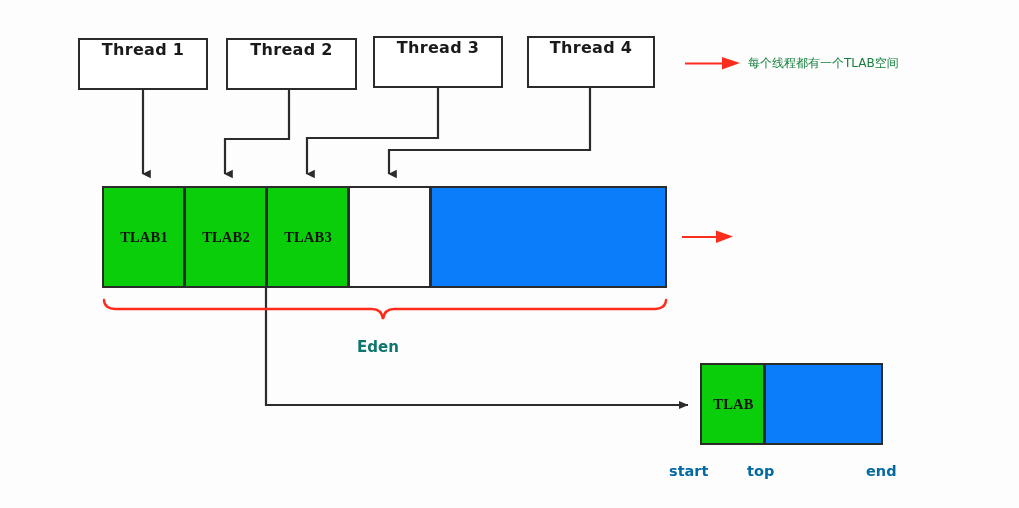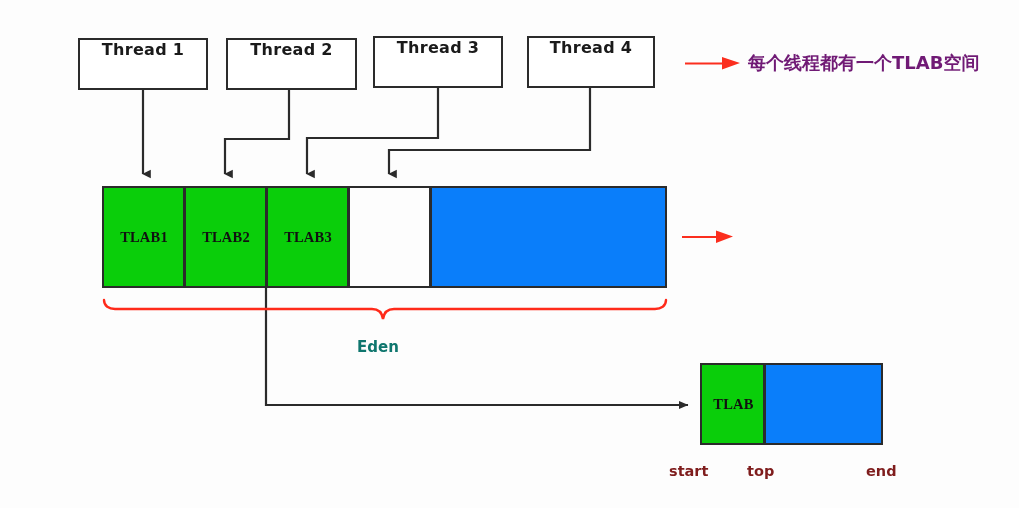--- a/index.html
+++ b/index.html
@@ -50,38 +50,37 @@
     border: 2.5px solid #2b2b2b;
     pointer-events: none;
   }
   .divider {
     position: absolute;
     background: #2b2b2b;
     width: 2.5px;
   }
   .annot-text {
     position: absolute;
-    color: #701a75;
-    font-size: 18px;
+    color: #15803d;
+    font-size: 12px;
     line-height: 22px;
     font-family: "DejaVu Sans", "Liberation Sans", sans-serif;
     white-space: pre-line;
-    font-weight: bold;
   }
   .eden-label {
     position: absolute;
     font-size: 15px;
     font-weight: bold;
     color: #0f766e;
   }
   .axis-label {
     position: absolute;
     font-size: 14.5px;
     font-weight: bold;
-    color: #7f1d1d;
+    color: #0369a1;
   }
   svg.overlay {
     position: absolute;
     left: 0;
     top: 0;
     width: 1019px;
     height: 508px;
     pointer-events: none;
   }
   .bottom-box-border {

